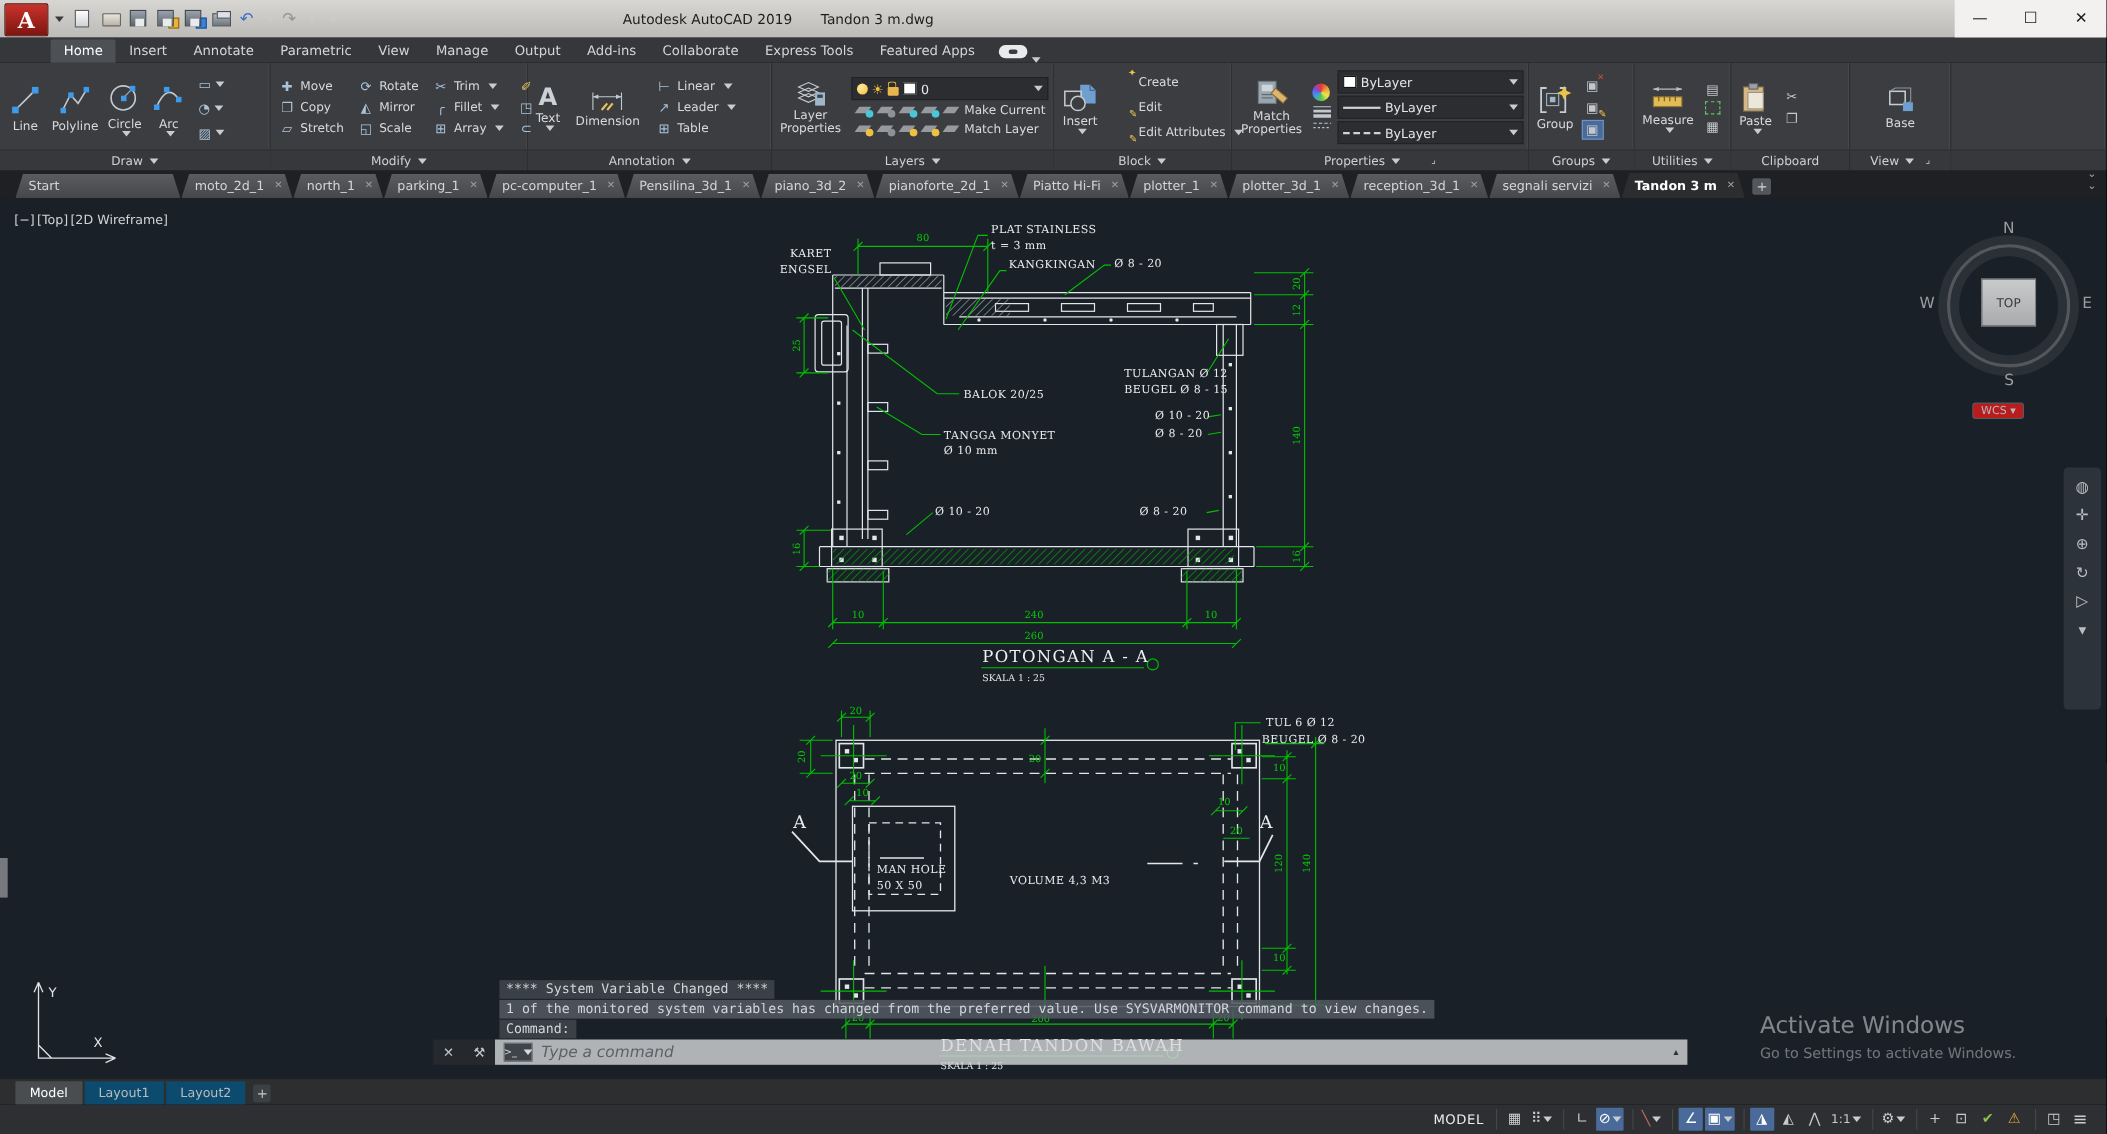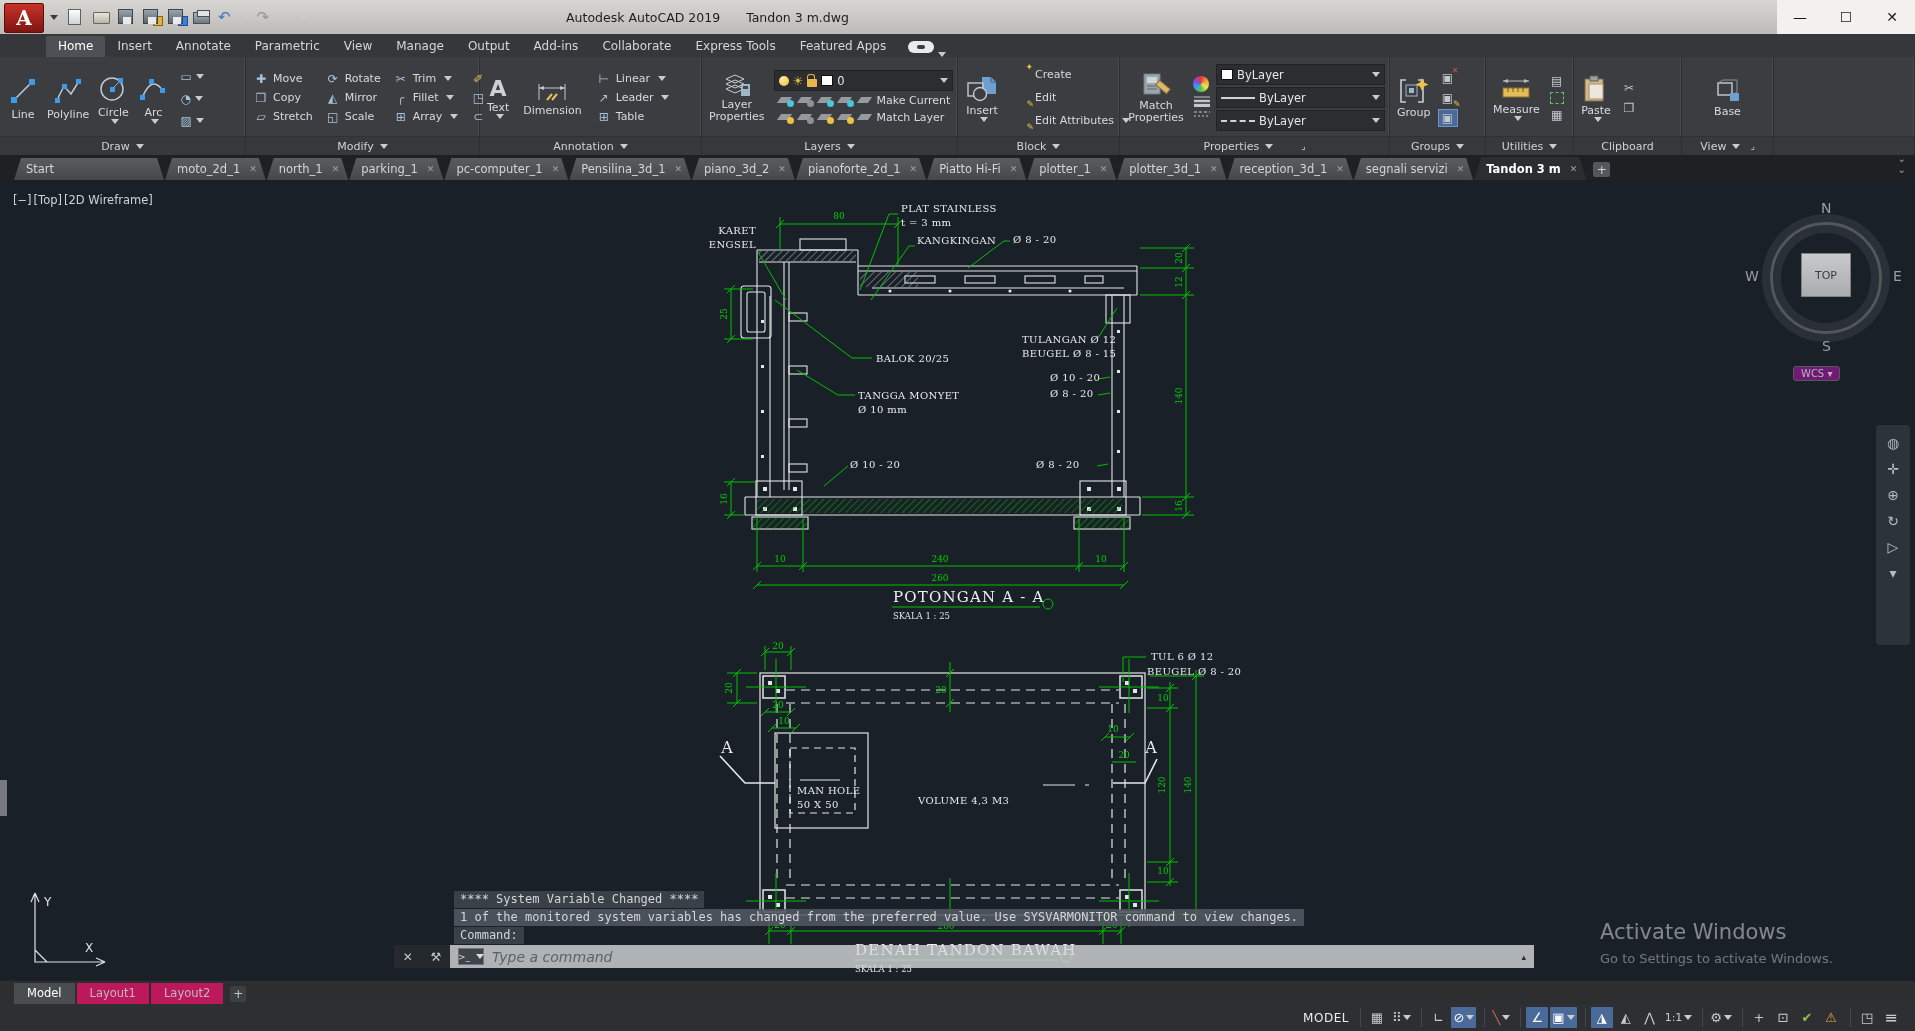--- a/index.html
+++ b/index.html
@@ -110,21 +110,21 @@
   .vplabel { position:absolute; left:13px; top:13px; color:#cfd3d6; font-size:11.5px; display:flex; gap:2px; }
   .viewcube { position:absolute; left:1757px; top:18px; width:140px; height:190px; color:#9a9da1; }
   .vc-ring { position:absolute; left:13px; top:24px; width:112px; height:112px; border-radius:50%;
     border:3px solid #53575c; box-shadow:0 0 0 8px rgba(90,95,100,.25), inset 0 0 0 8px rgba(90,95,100,.25); }
   .vc-face { position:absolute; left:44px; top:55px; width:50px; height:44px; background:linear-gradient(#c8cacc,#a9abad);
     border:1px solid #7e8082; color:#3c3c3c; font-size:11px; display:flex; align-items:center; justify-content:center; }
   .vc-n { position:absolute; left:64px; top:2px; font-size:14px; }
   .vc-s { position:absolute; left:65px; top:140px; font-size:14px; }
   .vc-w { position:absolute; left:-12px; top:70px; font-size:14px; }
   .vc-e { position:absolute; left:136px; top:70px; font-size:14px; }
-  .wcs { position:absolute; left:36px; top:168px; background:#701a75; border:1px solid #555a5f; border-radius:3px;
+  .wcs { position:absolute; left:36px; top:168px; background:#b91c1c; border:1px solid #555a5f; border-radius:3px;
     color:#b4b8bc; font-size:10px; padding:1px 7px; }
   .navbar { position:absolute; left:1876px; top:245px; width:34px; height:220px; background:rgba(95,100,106,.28);
     border-radius:4px; display:flex; flex-direction:column; align-items:center; gap:10px; padding-top:10px;
     color:#b9bdc1; font-size:14px; }
   .watermark { position:absolute; left:1600px; top:740px; color:rgba(235,237,239,.5); }
   .watermark .w1 { font-size:21px; }
   .watermark .w2 { font-size:13px; margin-top:7px; color:rgba(235,237,239,.42); }
   .lscroll { position:absolute; left:0; top:600px; width:7px; height:36px; background:#767a7e; }
 
   
@@ -136,21 +136,21 @@
   .cmdtools { width:56px; background:rgba(40,43,47,.85); display:flex; align-items:center; justify-content:space-around;
     color:#c3c7cb; font-size:12px; }
   .cmdfield { flex:1; background:rgba(214,216,218,.8); display:flex; align-items:center; gap:8px; padding:0 8px; }
   .cmdcust { width:26px; height:17px; background:#3f444a; border:1px solid #70757a; color:#d7dade; font-size:9px;
     display:flex; align-items:center; justify-content:center; gap:2px; }
   .cmdph { font-family:"DejaVu Sans","Liberation Sans",sans-serif; font-style:italic; font-size:14px; color:#5d6165; }
   .cmdup { margin-left:auto; color:#2d2f31; font-size:9px; }
 
   
   .laybar { height:24px; background:#2c2e30; border-top:1px solid #202224; display:flex; align-items:flex-end; padding-left:14px; gap:2px; }
-  .ltab { padding:3px 13px 4px; font-size:11.5px; color:#b9bcbf; background:#be185d; }
+  .ltab { padding:3px 13px 4px; font-size:11.5px; color:#b9bcbf; background:#0c4a6e; }
   .ltab.active { background:#4a4d50; color:#fff; }
   .layplus { width:16px; height:16px; border-radius:2px; background:#3d4043; color:#c3c7ca; font-size:12px;
     display:flex; align-items:center; justify-content:center; margin:0 0 2px 5px; }
 
   
   .statusbar { height:27px; background:#2d2f32; display:flex; align-items:center; justify-content:flex-end;
     padding-right:8px; gap:3px; color:#c8cbce; }
   .sgrp { display:flex; align-items:center; gap:2px; padding:0 5px; border-left:1px solid #45474a; height:19px; }
   .sbtn { min-width:22px; height:21px; display:flex; align-items:center; justify-content:center; font-size:13px; border-radius:1px; padding:0 2px; }
   .sbtn.on { background:#4a6b99; color:#fff; }

